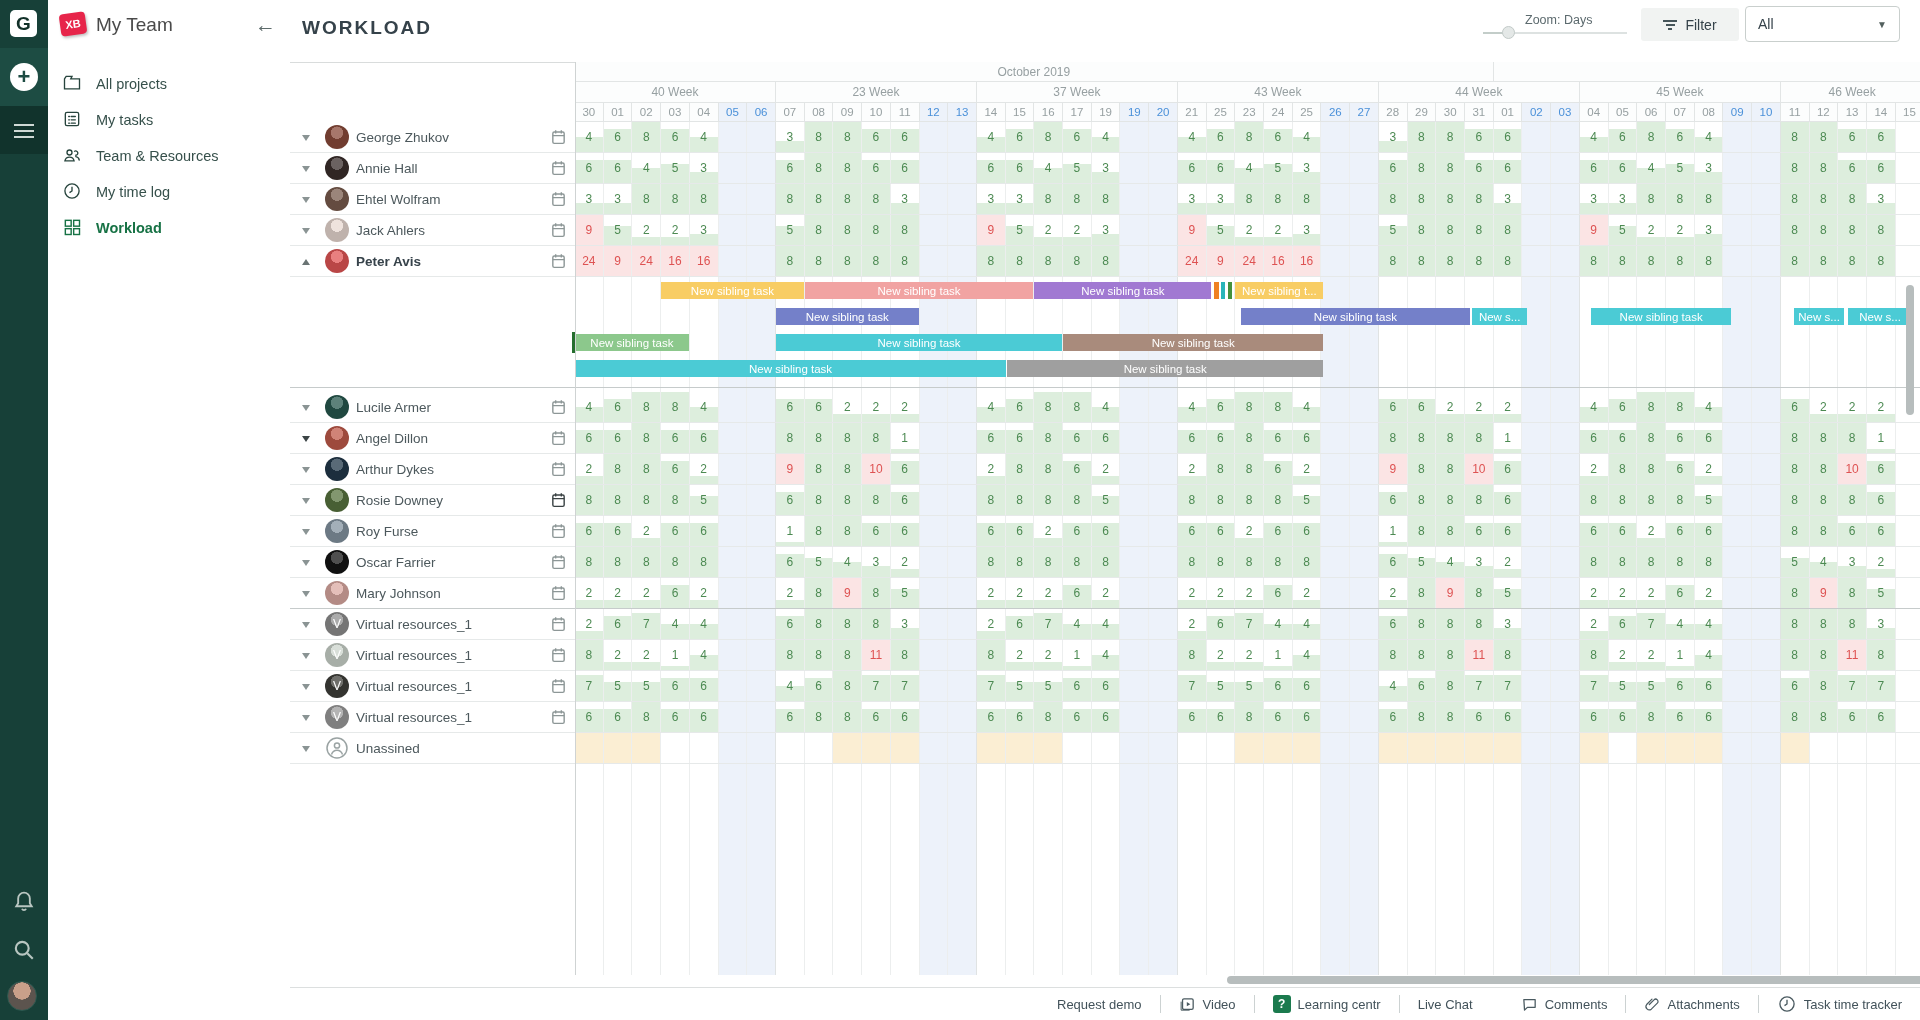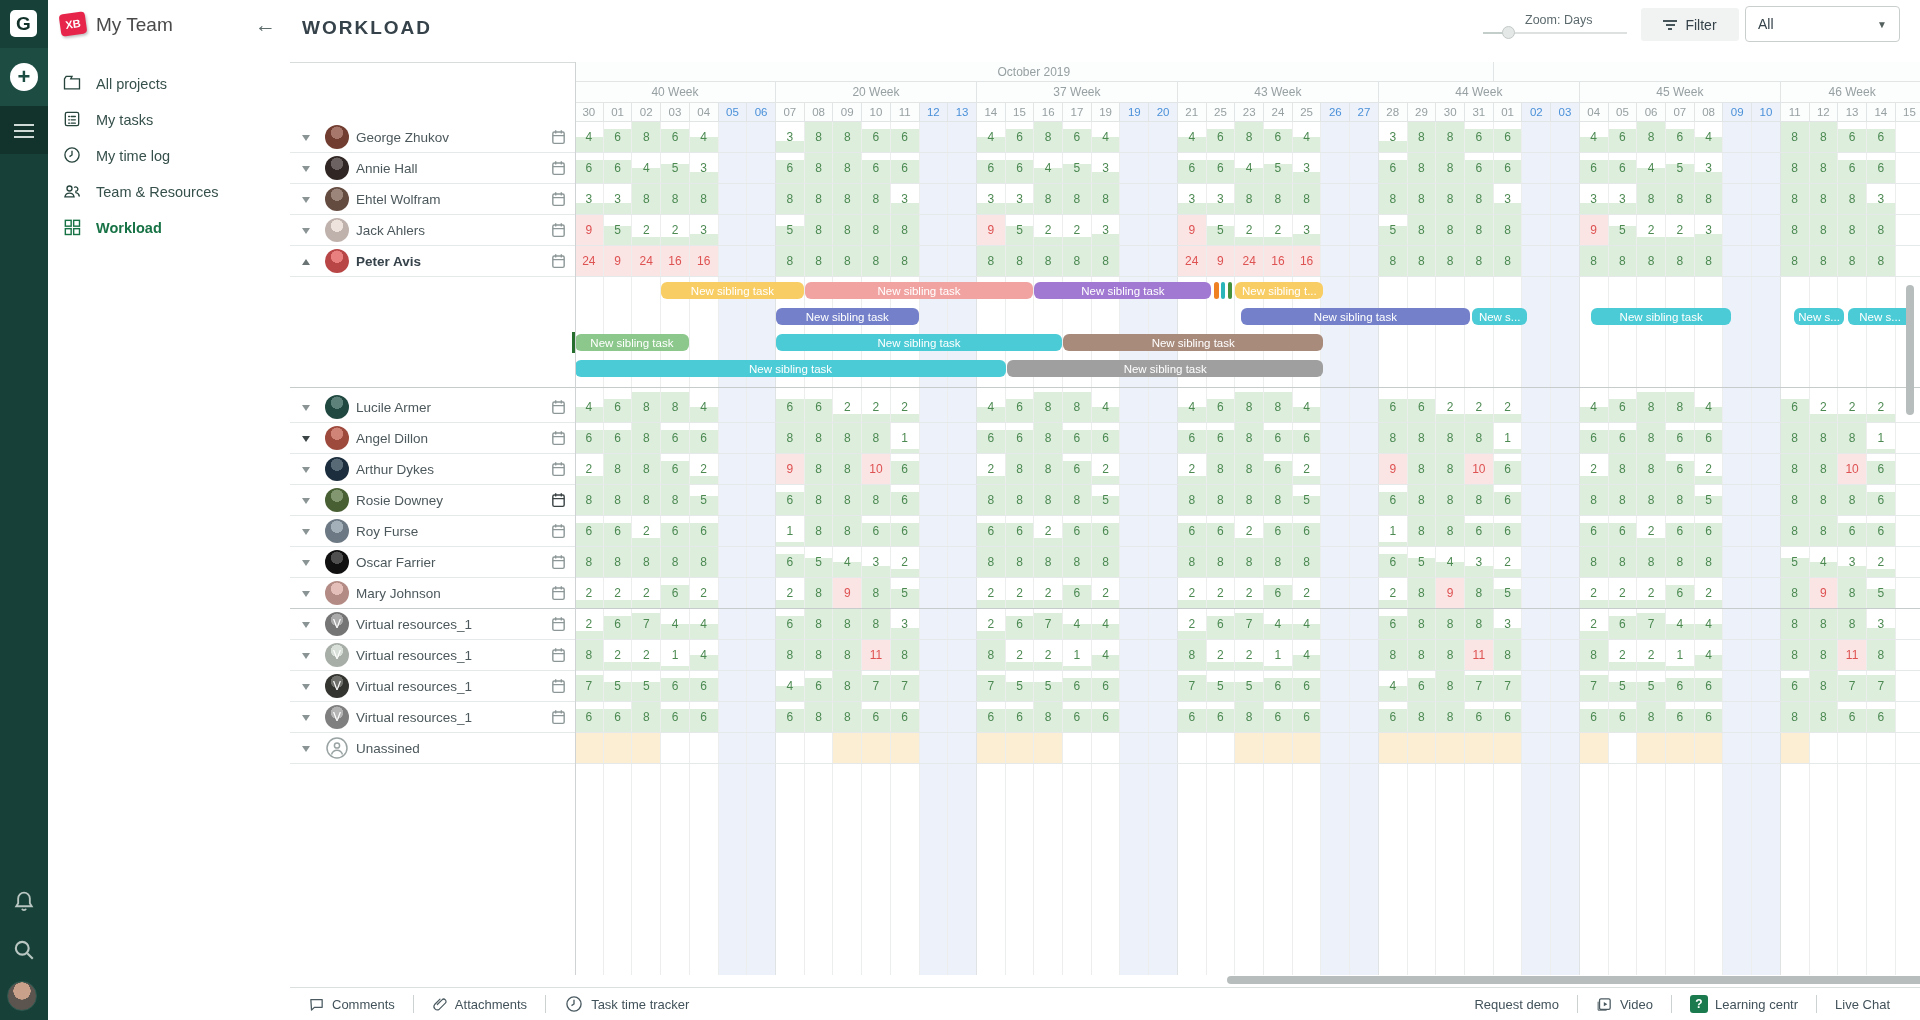--- a/index.html
+++ b/index.html
@@ -83,21 +83,21 @@
   .avatar { position:absolute; width:24px; height:24px; border-radius:50%; overflow:hidden;
     display:flex; align-items:center; justify-content:center; color:#fff; font-size:12px; }
   .uname { position:absolute; font-size:13.5px; color:#4c585c; white-space:nowrap; }
   .uname.bold { font-weight:bold; color:#36424a; }
   .cal-ico { position:absolute; width:17px; height:18px; cursor:pointer; color:#8d9797; }
   .cal-ico.bold { color:#3a4244; }
   .cellfill { position:absolute; }
   .cellnum { position:absolute; font-size:12px; display:flex; align-items:center; justify-content:center; }
   .cellnum.ok { color:#4c8a52; }
   .cellnum.over { color:#de5252; }
-  .bar { position:absolute; height:17px; border-radius:6px; color:#fff; font-size:11.5px;
+  .bar { position:absolute; height:17px; border-radius:0; color:#fff; font-size:11.5px;
     display:flex; align-items:center; justify-content:center; overflow:hidden;
     white-space:nowrap; cursor:pointer; }
   .bar.dotted { background-image:radial-gradient(#bdbdbd 1px, transparent 1.4px); background-size:7px 7px; }
   .hthumb { position:absolute; height:8px; border-radius:4px; background:#b7bdbd; cursor:pointer; }
   .vthumb { position:absolute; width:8px; border-radius:4px; background:#b7bdbd; cursor:pointer; }
 
   
   .bottombar { position:absolute; left:0; bottom:0; width:1630px; height:33px; background:#fff;
     border-top:1px solid #dcdfdf; display:flex; align-items:center; font-size:13px; color:#42525a; }
   .bb-group { display:flex; align-items:center; height:100%; }
@@ -160,35 +160,35 @@
             <svg class="gly" width="20" height="20" viewBox="0 0 24 24" fill="none" stroke="currentColor" stroke-width="1.6">
               <rect x="4" y="4" width="16" height="16" rx="2"></rect>
               <path d="M8 9h1M11 9h5M8 13h1M11 13h5M8 17h1M11 17h5" stroke-linecap="round"></path>
             </svg>
           </span>
           <span>My tasks</span>
         </div>
         <div class="sb-item">
           <span class="nicon">
             <svg class="gly" width="20" height="20" viewBox="0 0 24 24" fill="none" stroke="currentColor" stroke-width="1.6">
-              <circle cx="12" cy="12" r="8.5"></circle>
-              <path d="M12 7v5l-3 2"></path>
-            </svg>
-          </span>
-          <span>My time log</span>
-        </div>
-        <div class="sb-item">
-          <span class="nicon">
-            <svg class="gly" width="20" height="20" viewBox="0 0 24 24" fill="none" stroke="currentColor" stroke-width="1.6">
               <circle cx="9" cy="9" r="3"></circle>
               <path d="M3.5 19c.6-3 2.6-4.5 5.5-4.5S13.9 16 14.5 19z"></path>
               <path d="M15 7.5a2.6 2.6 0 1 1 1.5 4.8M16.5 14c2.4.3 3.7 1.7 4.2 4" stroke-linecap="round"></path>
             </svg>
           </span>
           <span>Team &amp; Resources</span>
+        </div>
+        <div class="sb-item">
+          <span class="nicon">
+            <svg class="gly" width="20" height="20" viewBox="0 0 24 24" fill="none" stroke="currentColor" stroke-width="1.6">
+              <circle cx="12" cy="12" r="8.5"></circle>
+              <path d="M12 7v5l-3 2"></path>
+            </svg>
+          </span>
+          <span>My time log</span>
         </div>
         <div class="sb-item active">
           <span class="nicon">
             <svg class="gly" width="20" height="20" viewBox="0 0 24 24" fill="none" stroke="currentColor" stroke-width="1.7">
               <rect x="4" y="4" width="7" height="7"></rect>
               <rect x="14" y="4" width="7" height="7"></rect>
               <rect x="4" y="14" width="7" height="7"></rect>
               <rect x="14" y="14" width="7" height="7"></rect>
             </svg>
           </span>
@@ -222,21 +222,21 @@
     <div class="tl-cell" style="left:285px;top:62px;width:918.72px;height:20px">October 2019</div>
         <div class="tl-cell" style="left:1203.72px;top:62px;width:426.28px;height:20px;border-right:none"></div>
         <div class="tl-cell" style="left:285px;top:82px;width:200.97px;height:21px">40 Week</div>
         <div class="tl-cell daycell" style="left:285px;top:103px;width:28.71px;height:19px">30</div>
         <div class="tl-cell daycell" style="left:313.71px;top:103px;width:28.71px;height:19px">01</div>
         <div class="tl-cell daycell" style="left:342.42px;top:103px;width:28.71px;height:19px">02</div>
         <div class="tl-cell daycell" style="left:371.13px;top:103px;width:28.71px;height:19px">03</div>
         <div class="tl-cell daycell" style="left:399.84000000000003px;top:103px;width:28.71px;height:19px">04</div>
         <div class="tl-cell daycell weekend" style="left:428.55px;top:103px;width:28.71px;height:19px">05</div>
         <div class="tl-cell daycell weekend" style="left:457.26px;top:103px;width:28.71px;height:19px">06</div>
-        <div class="tl-cell" style="left:485.97px;top:82px;width:200.97px;height:21px">20 Week</div>
+        <div class="tl-cell" style="left:485.97px;top:82px;width:200.97px;height:21px">23 Week</div>
         <div class="tl-cell daycell" style="left:485.97px;top:103px;width:28.71px;height:19px">07</div>
         <div class="tl-cell daycell" style="left:514.6800000000001px;top:103px;width:28.71px;height:19px">08</div>
         <div class="tl-cell daycell" style="left:543.39px;top:103px;width:28.71px;height:19px">09</div>
         <div class="tl-cell daycell" style="left:572.1px;top:103px;width:28.71px;height:19px">10</div>
         <div class="tl-cell daycell" style="left:600.81px;top:103px;width:28.71px;height:19px">11</div>
         <div class="tl-cell daycell weekend" style="left:629.52px;top:103px;width:28.71px;height:19px">12</div>
         <div class="tl-cell daycell weekend" style="left:658.23px;top:103px;width:28.71px;height:19px">13</div>
         <div class="tl-cell" style="left:686.94px;top:82px;width:200.97px;height:21px">37 Week</div>
         <div class="tl-cell daycell" style="left:686.94px;top:103px;width:28.71px;height:19px">14</div>
         <div class="tl-cell daycell" style="left:715.6500000000001px;top:103px;width:28.71px;height:19px">15</div>
@@ -1621,20 +1621,45 @@
         <div class="cellfill" style="left:1347.27px;top:733px;width:27.71px;height:30px;background:#fbeed3"></div>
         <div class="cellfill" style="left:1375.98px;top:733px;width:27.71px;height:30px;background:#fbeed3"></div>
         <div class="cellfill" style="left:1404.69px;top:733px;width:27.71px;height:30px;background:#fbeed3"></div>
         <div class="cellfill" style="left:1490.82px;top:733px;width:27.71px;height:30px;background:#fbeed3"></div>
         <div class="divider-v" style=""></div>
         <div class="hthumb" style="left:937px;top:976px;width:743px;"></div>
         <div class="vthumb" style="left:1616px;top:285px;height:130px;"></div>
       </div>
 
     <footer class="bottombar">
+      <div class="bb-group bb-right" id="bb-right">
+          <div class="bb-item">
+            <span>Request demo</span>
+          </div>
+          <span class="bb-sep"></span>
+          <div class="bb-item">
+            <span style="color:#4a5a60">
+              <svg class="gly" width="17" height="17" viewBox="0 0 24 24" fill="none" stroke="currentColor" stroke-width="1.8">
+                <rect x="5" y="4" width="15" height="15" rx="2"></rect>
+                <path d="M11 8.5l5 3-5 3z" fill="currentColor" stroke="none"></path>
+                <path d="M3 8v12h12" stroke-width="1.4"></path>
+              </svg>
+            </span>
+            <span>Video</span>
+          </div>
+          <span class="bb-sep"></span>
+          <div class="bb-item">
+            <span class="q-ico">?</span>
+            <span>Learning centr</span>
+          </div>
+          <span class="bb-sep"></span>
+          <div class="bb-item">
+            <span>Live Chat</span>
+          </div>
+        </div>
       <div class="bb-group" id="bb-left">
           <div class="bb-item">
             <span style="color:#4a5a60">
               <svg class="gly" width="17" height="17" viewBox="0 0 24 24" fill="none" stroke="currentColor" stroke-width="1.8">
                 <path d="M4 5h16v11H9l-4 4z" stroke-linejoin="round"></path>
               </svg>
             </span>
             <span>Comments</span>
           </div>
           <span class="bb-sep"></span>
@@ -1650,40 +1675,15 @@
           <div class="bb-item">
             <span style="color:#4a5a60">
               <svg class="gly" width="20" height="20" viewBox="0 0 24 24" fill="none" stroke="currentColor" stroke-width="1.6">
                 <circle cx="12" cy="12" r="8.5"></circle>
                 <path d="M12 7v5l-3 2"></path>
               </svg>
             </span>
             <span>Task time tracker</span>
           </div>
         </div>
-      <div class="bb-group bb-right" id="bb-right">
-          <div class="bb-item">
-            <span>Request demo</span>
-          </div>
-          <span class="bb-sep"></span>
-          <div class="bb-item">
-            <span style="color:#4a5a60">
-              <svg class="gly" width="17" height="17" viewBox="0 0 24 24" fill="none" stroke="currentColor" stroke-width="1.8">
-                <rect x="5" y="4" width="15" height="15" rx="2"></rect>
-                <path d="M11 8.5l5 3-5 3z" fill="currentColor" stroke="none"></path>
-                <path d="M3 8v12h12" stroke-width="1.4"></path>
-              </svg>
-            </span>
-            <span>Video</span>
-          </div>
-          <span class="bb-sep"></span>
-          <div class="bb-item">
-            <span class="q-ico">?</span>
-            <span>Learning centr</span>
-          </div>
-          <span class="bb-sep"></span>
-          <div class="bb-item">
-            <span>Live Chat</span>
-          </div>
-        </div>
     </footer>
   </main>
 </div>
 
 </body></html>

